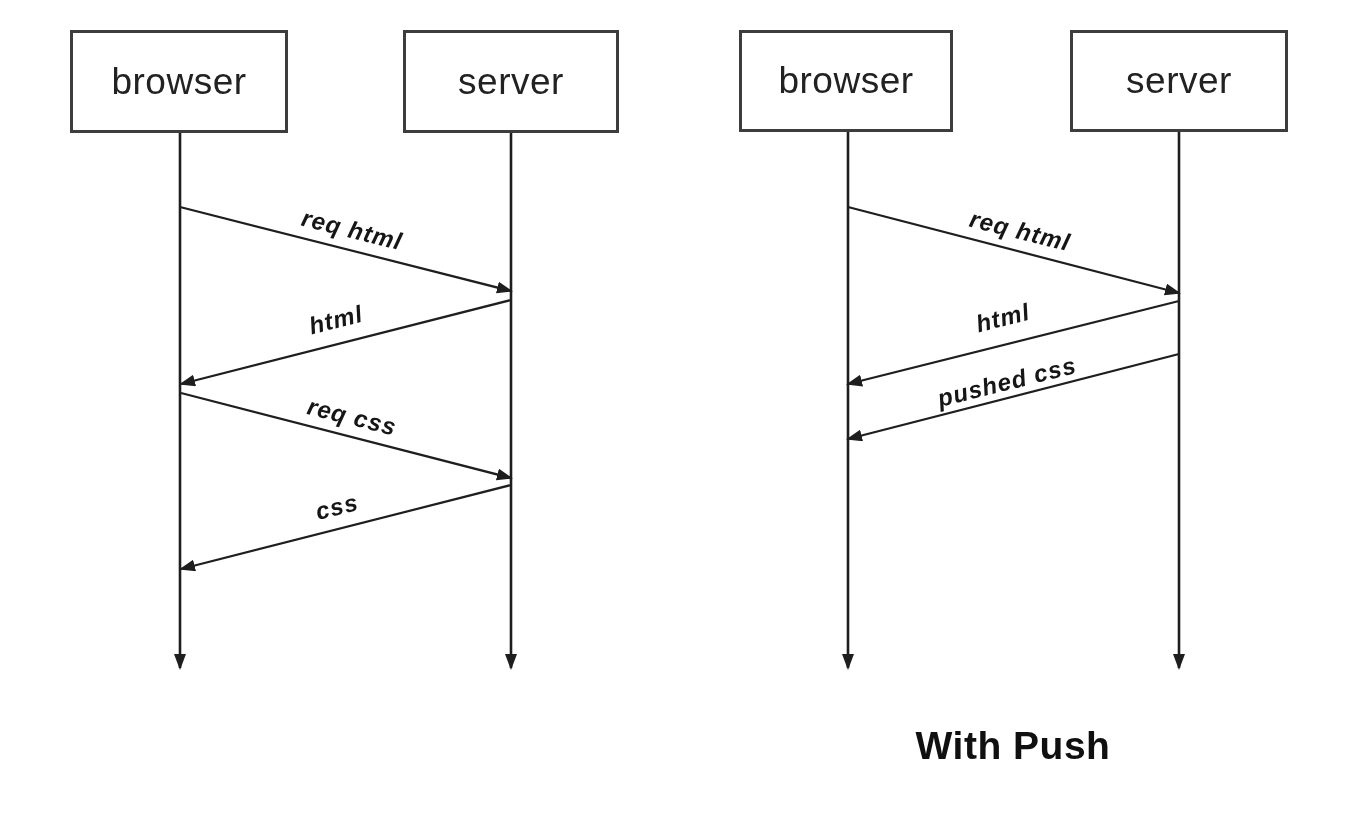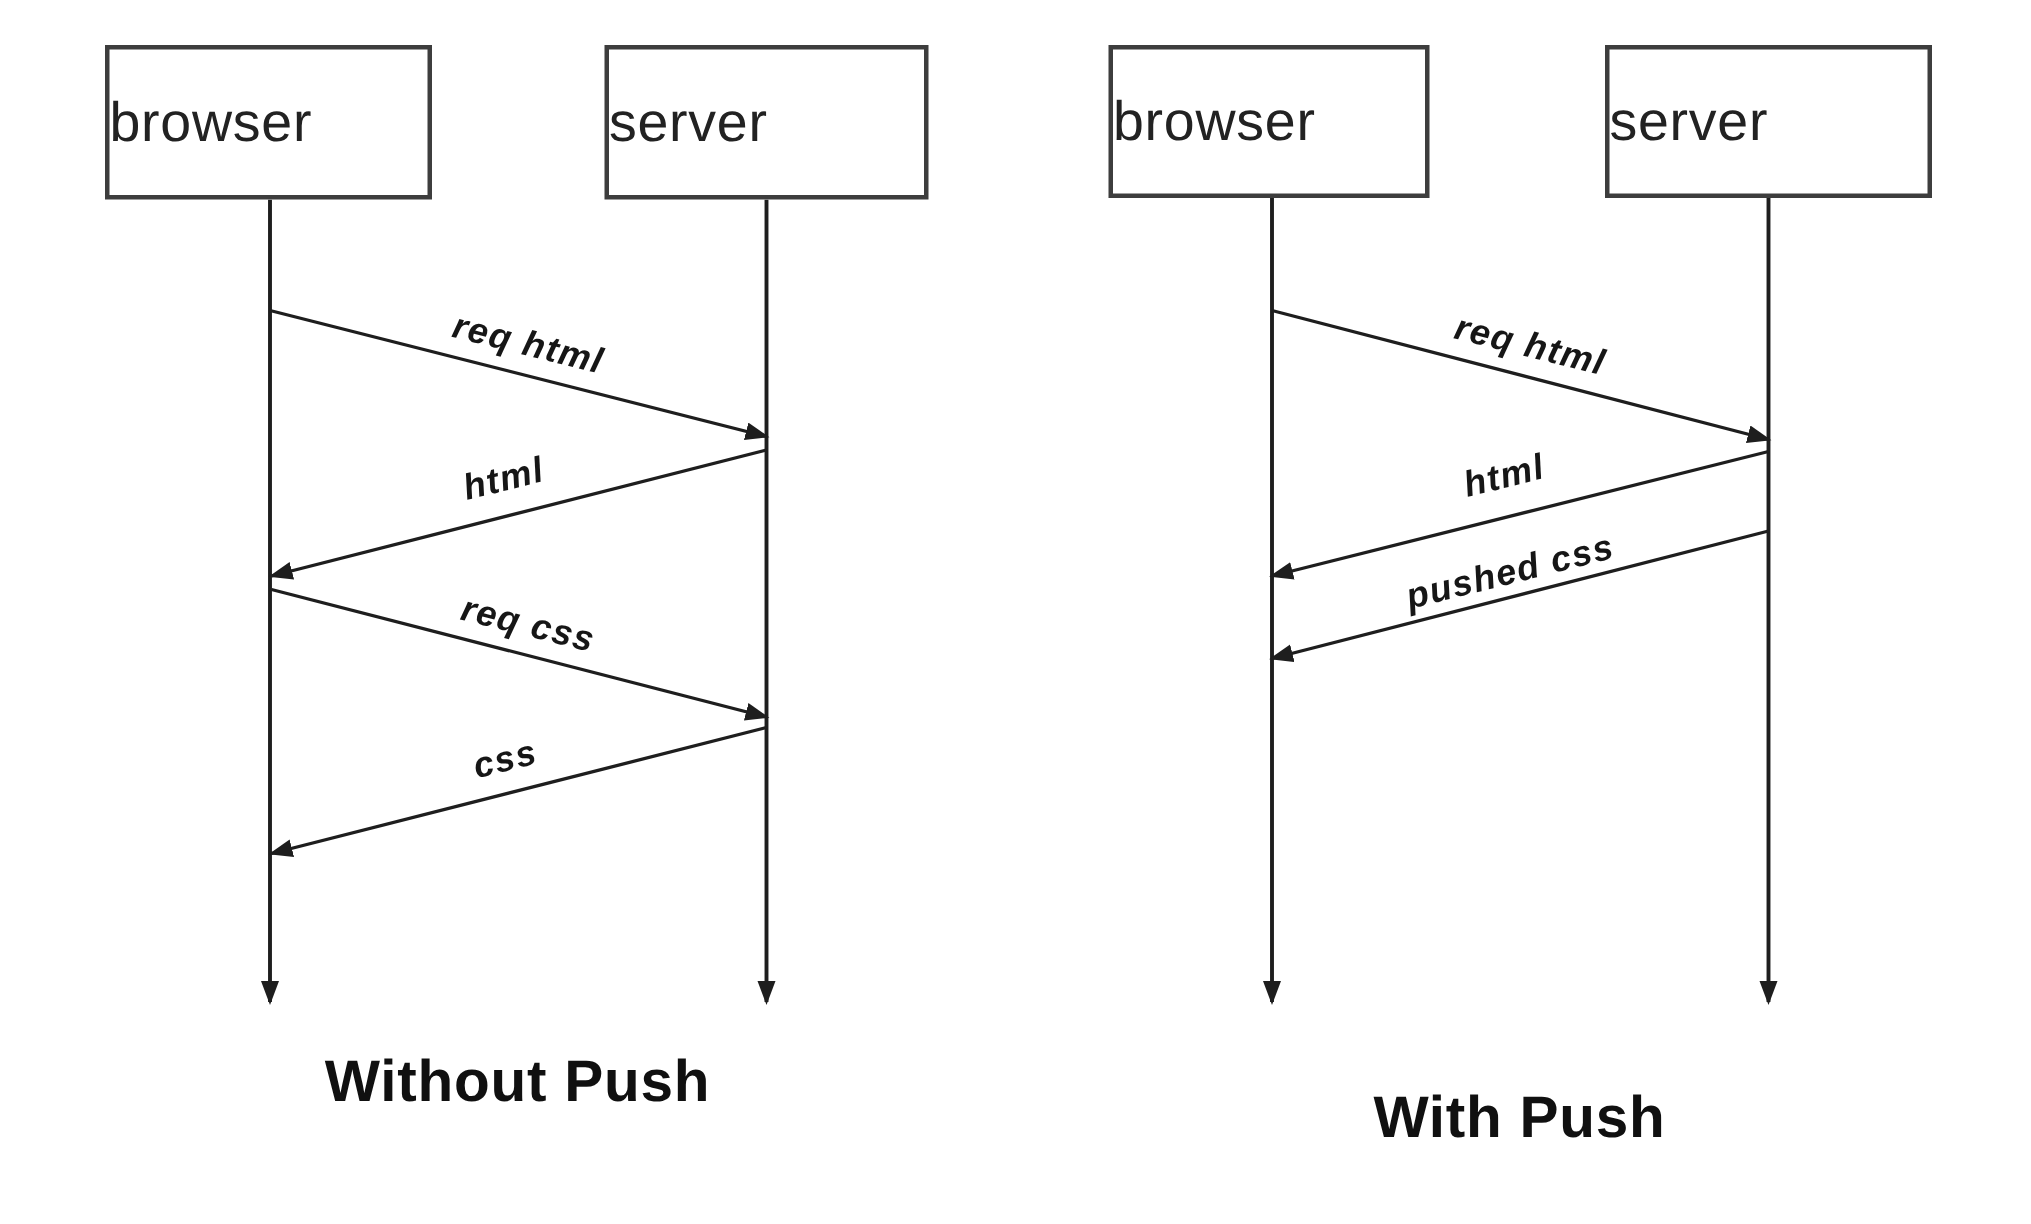--- a/index.html
+++ b/index.html
@@ -23,21 +23,21 @@
     width: 1354px;
     height: 816px;
   }
   .actor-box {
     position: absolute;
     box-sizing: border-box;
     border: 3px solid #3d3d3d;
     background: #ffffff;
     display: flex;
     align-items: center;
-    justify-content: flex-start;
+    justify-content: center;
     color: #222222;
     font-size: 37px;
     letter-spacing: 0.5px;
   }
   .msg-label {
     position: absolute;
     white-space: nowrap;
     font-weight: bold;
     font-style: italic;
     font-size: 24px;
@@ -100,16 +100,15 @@
 
   <div class="msg-label rot-down" style="left:352px; top:230px;">req html</div>
   <div class="msg-label rot-up" style="left:336px; top:320px;">html</div>
   <div class="msg-label rot-down" style="left:352px; top:417px;">req css</div>
   <div class="msg-label rot-up" style="left:337px; top:507px;">css</div>
 
   <div class="msg-label rot-down" style="left:1020px; top:231px;">req html</div>
   <div class="msg-label rot-up" style="left:1003px; top:318px;">html</div>
   <div class="msg-label rot-up" style="left:1007px; top:382px;">pushed css</div>
 
-  <div class="diagram-title" style="left:345px; top:722px;">Without Push</div>
   <div class="diagram-title" style="left:1013px; top:724px;margin-top:22px;">With Push</div>
 
 </div>
 
 </body></html>

